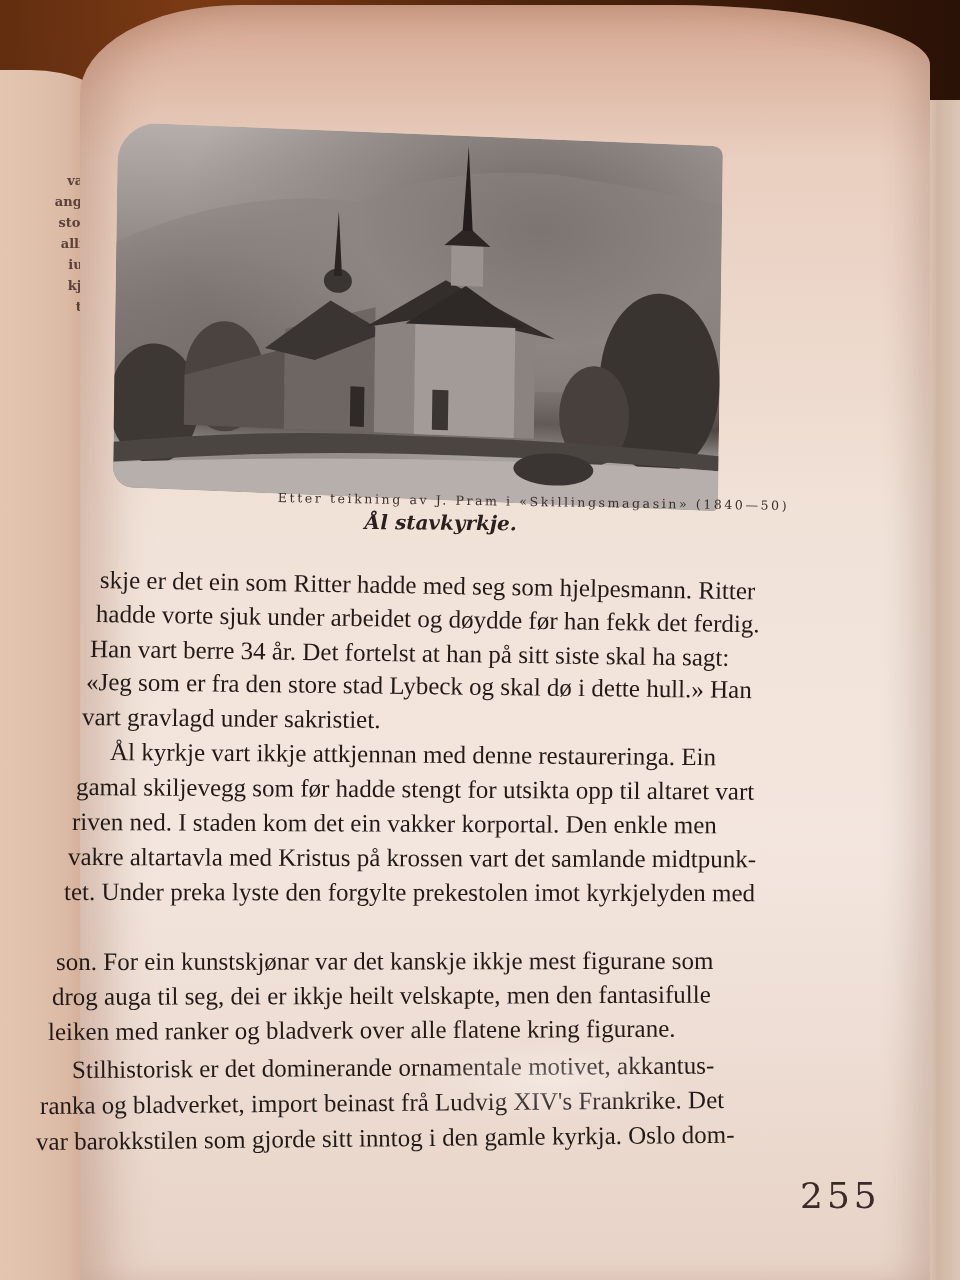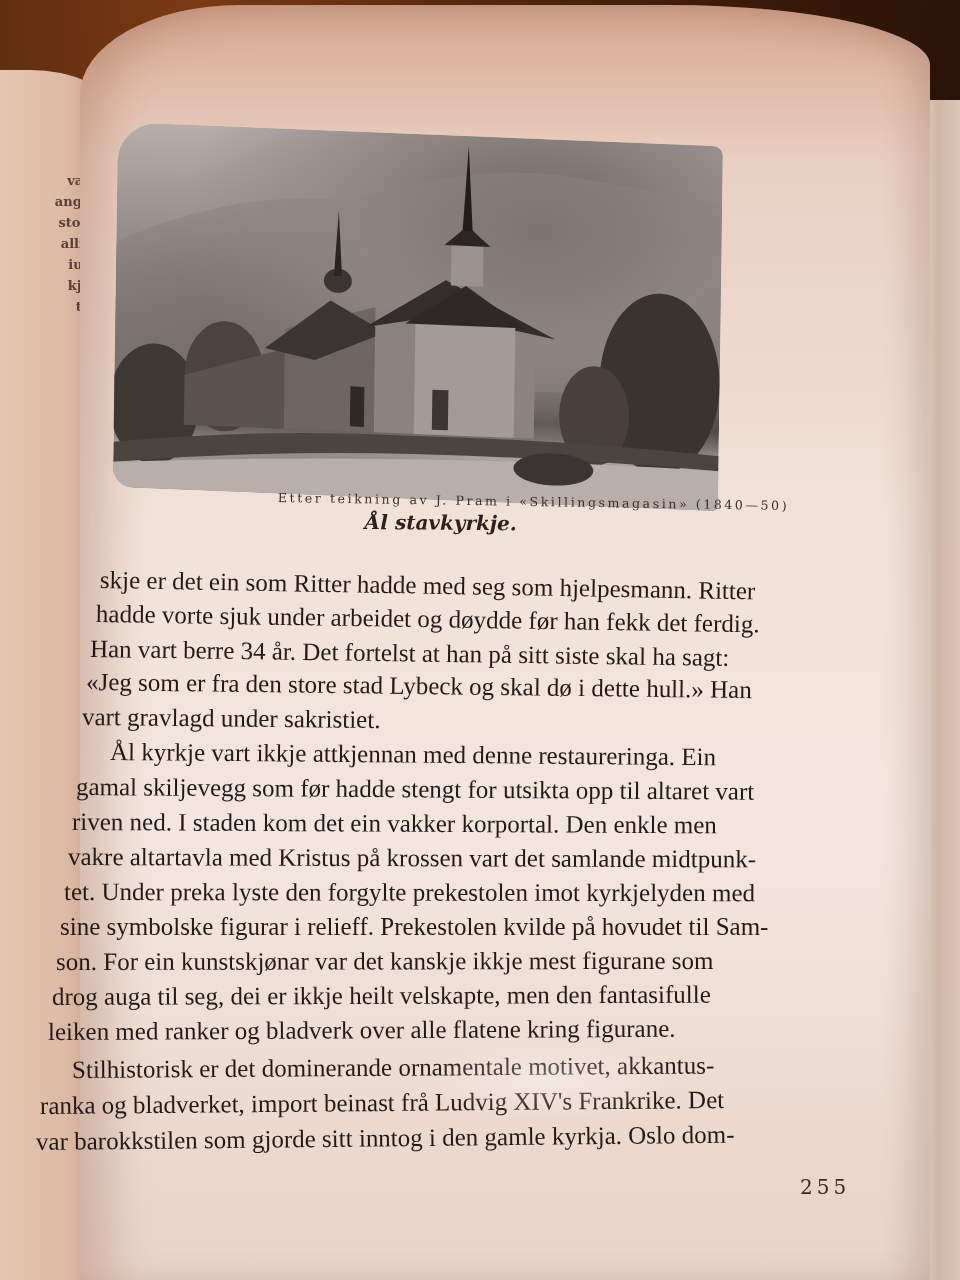--- a/index.html
+++ b/index.html
@@ -58,21 +58,21 @@
   .body-text {
     position:absolute; left:0; top:0; width:960px; height:1280px;padding-left:44px;
   }
   .line {
     position:absolute; white-space:nowrap; color:#231a18;
     font-family:"Liberation Serif", serif; font-size:25px;
     transform-origin:left center;
   }
   .page-number {
     position:absolute; left:800px; top:1175px;
-    font-family:"DejaVu Serif", serif; font-size:20px; letter-spacing:4px; color:#3a2b28;
+    font-family:"DejaVu Serif", serif; font-size:36px; letter-spacing:4px; color:#3a2b28;
   }
   .glare {
     position:absolute; left:420px; top:1040px; width:260px; height:80px;
     background: radial-gradient(ellipse, rgba(255,255,255,0.35), transparent 70%);
     pointer-events:none;
   }
 </style>
 </head>
 <body>
 
@@ -140,21 +140,20 @@
   <div class="line" style="left:96px;top:600px;transform:rotate(0.9deg);">hadde vorte sjuk under arbeidet og døydde før han fekk det ferdig.</div>
   <div class="line" style="left:90px;top:635px;transform:rotate(0.8deg);">Han vart berre 34 år. Det fortelst at han på sitt siste skal ha sagt:</div>
   <div class="line" style="left:86px;top:668px;transform:rotate(0.7deg);">«Jeg som er fra den store stad Lybeck og skal dø i dette hull.» Han</div>
   <div class="line" style="left:82px;top:703px;transform:rotate(0.6deg);">vart gravlagd under sakristiet.</div>
 
   <div class="line" style="left:110px;top:738px;transform:rotate(0.5deg);">Ål kyrkje vart ikkje attkjennan med denne restaureringa. Ein</div>
   <div class="line" style="left:76px;top:773px;transform:rotate(0.4deg);">gamal skiljevegg som før hadde stengt for utsikta opp til altaret vart</div>
   <div class="line" style="left:72px;top:808px;transform:rotate(0.3deg);">riven ned. I staden kom det ein vakker korportal. Den enkle men</div>
   <div class="line" style="left:68px;top:843px;transform:rotate(0.2deg);">vakre altartavla med Kristus på krossen vart det samlande midtpunk-</div>
   <div class="line" style="left:64px;top:878px;transform:rotate(0.1deg);">tet. Under preka lyste den forgylte prekestolen imot kyrkjelyden med</div>
-  <div class="line" style="left:60px;top:913px;transform:rotate(0deg);">sine symbolske figurar i relieff. Prekestolen kvilde på hovudet til Sam-</div>
   <div class="line" style="left:56px;top:948px;transform:rotate(-0.1deg);">son. For ein kunstskjønar var det kanskje ikkje mest figurane som</div>
   <div class="line" style="left:52px;top:983px;transform:rotate(-0.2deg);">drog auga til seg, dei er ikkje heilt velskapte, men den fantasifulle</div>
   <div class="line" style="left:48px;top:1018px;transform:rotate(-0.3deg);">leiken med ranker og bladverk over alle flatene kring figurane.</div>
 
   <div class="line" style="left:72px;top:1056px;transform:rotate(-0.4deg);">Stilhistorisk er det dominerande ornamentale motivet, akkantus-</div>
   <div class="line" style="left:40px;top:1092px;transform:rotate(-0.5deg);">ranka og bladverket, import beinast frå Ludvig XIV's Frankrike. Det</div>
   <div class="line" style="left:36px;top:1128px;transform:rotate(-0.6deg);">var barokkstilen som gjorde sitt inntog i den gamle kyrkja. Oslo dom-</div>
 </div>
 
 <div class="glare"></div>

